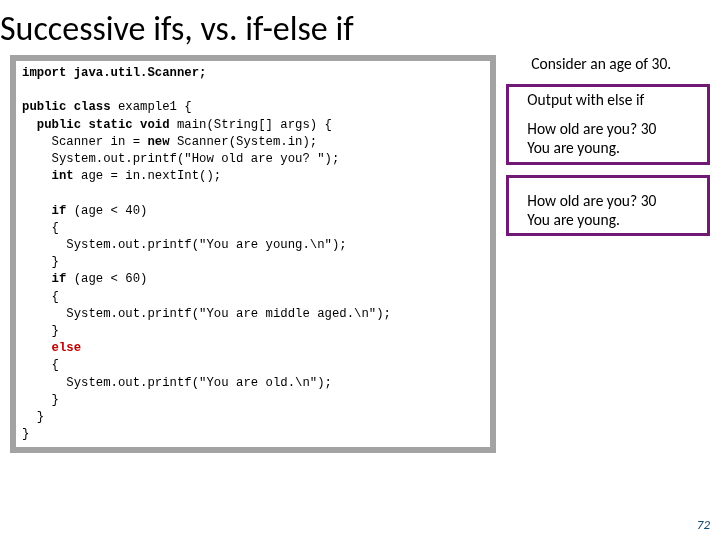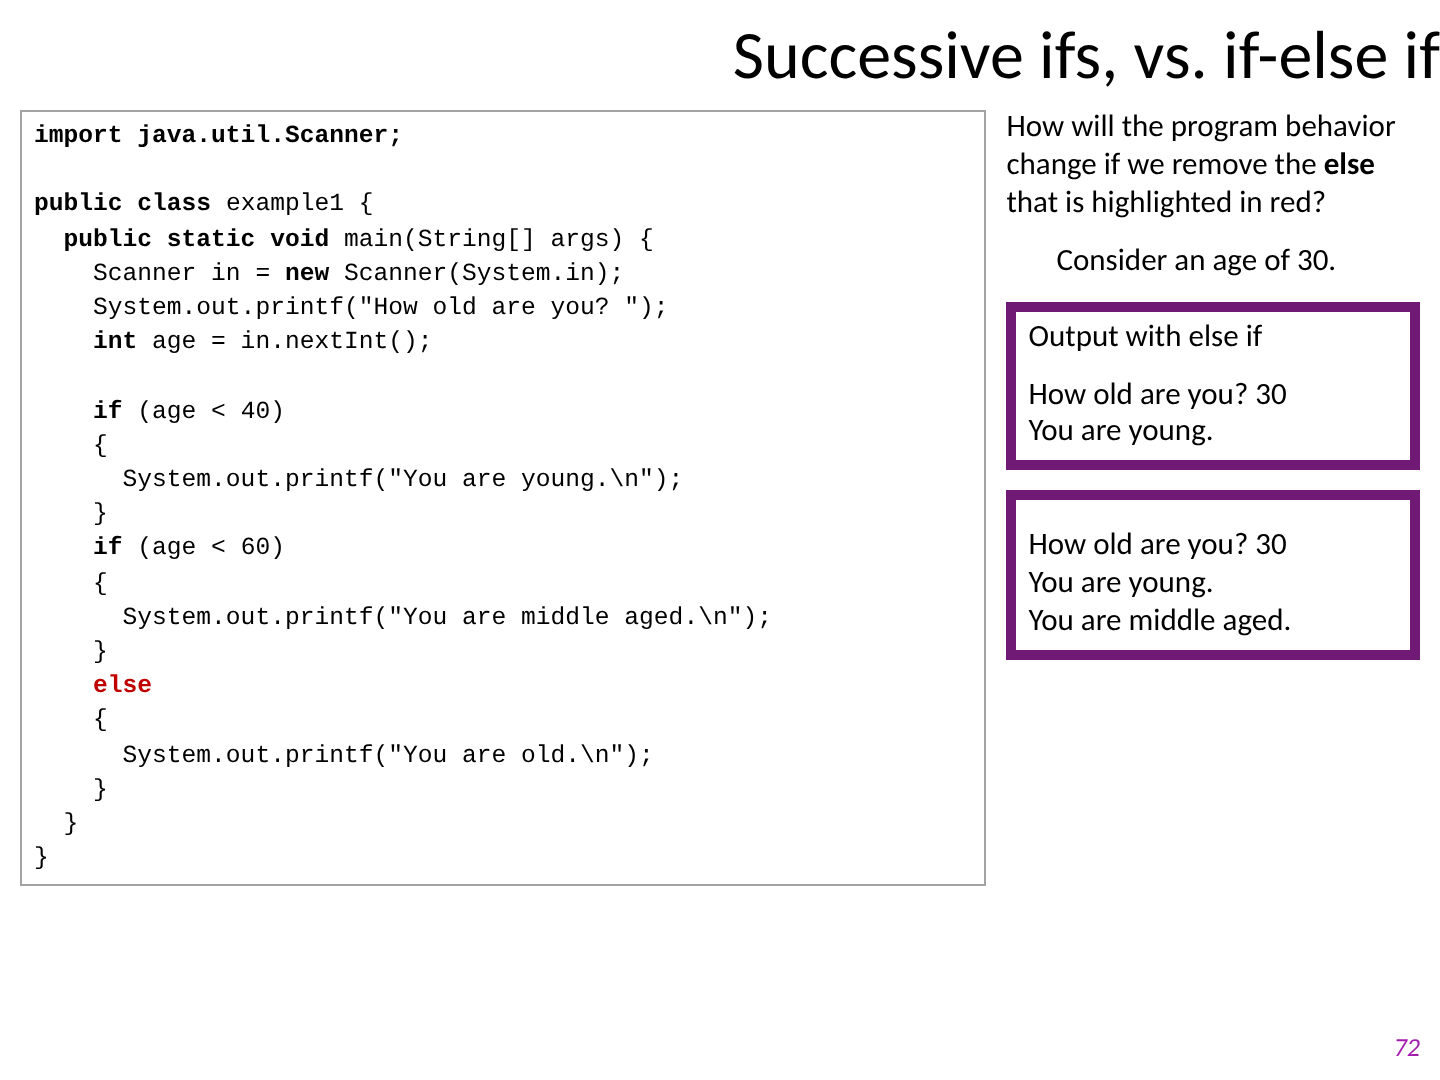--- a/index.html
+++ b/index.html
@@ -6,61 +6,61 @@
     margin: 0;
     padding: 0;
     width: 720px;
     height: 540px;
     font-family: Calibri, Arial, sans-serif;
     background: #fff;
     position: relative;
     overflow: hidden;
   }
   .title {
-    text-align: right;
+    text-align: left;
     font-size: 34px;
     margin: 8px 0 6px 0;
     font-weight: 400;
   }
   .content {
     display: flex;
     flex-direction: row;
     padding: 0 10px;
   }
   .code-box {
-    border: 1px solid #a3a3a3;
+    border: 6px solid #a3a3a3;
     font-family: "Courier New", monospace;
     font-size: 12.3px;
     line-height: 1.4;
     padding: 4px 6px;
     width: 472px;
     white-space: pre;
   }
   .code-box b { font-weight: bold; }
   .else-red { color: #c00000; font-weight: bold; }
   .right {
     margin-left: 10px;
     width: 208px;
     font-size: 15.5px;
     line-height: 1.22;
   }
   .right .question { margin-bottom: 10px; }
   .right .question b { font-weight: bold; }
   .right .consider { margin-bottom: 10px; margin-left: 25px; }
   .outbox {
-    border: 5px solid #701a75;
-    padding: 4px 6px;
+    border: 3px solid #701a75;
+    padding: 4px 18px;
     margin-bottom: 10px;
   }
   .page-num {
     position: absolute;
     right: 10px;
     bottom: 8px;
     font-size: 13px;
-    color: #a21caf;
+    color: #0c4a6e;
     font-style: italic;
   }
 </style>
 </head>
 <body>
 
 <div class="title">Successive ifs, vs. if-else if</div>
 
 <div class="content">
 
@@ -81,35 +81,31 @@
 <span>      System.out.printf("You are middle aged.\n");</span>
 <span>    }</span>
 <span class="else-red">    else</span>
 <span>    {</span>
 <span>      System.out.printf("You are old.\n");</span>
 <span>    }</span>
 <span>  }</span>
 <span>}</span></div>
 
   <div class="right">
-    <div class="question">
-      <span>How will the program behavior change if we remove the </span><b>else</b><span> that is highlighted in red?</span>
-    </div>
     <div class="consider">Consider an age of 30.</div>
 
     <div class="outbox">
       <div>Output with else if</div>
       <div style="height:10px"></div>
       <div>How old are you? 30</div>
       <div>You are young.</div>
     </div>
 
     <div class="outbox">
       <div style="height:10px"></div>
       <div>How old are you? 30</div>
       <div>You are young.</div>
-      <div>You are middle aged.</div>
     </div>
   </div>
 
 </div>
 
 <div class="page-num">72</div>
 
 </body></html>

